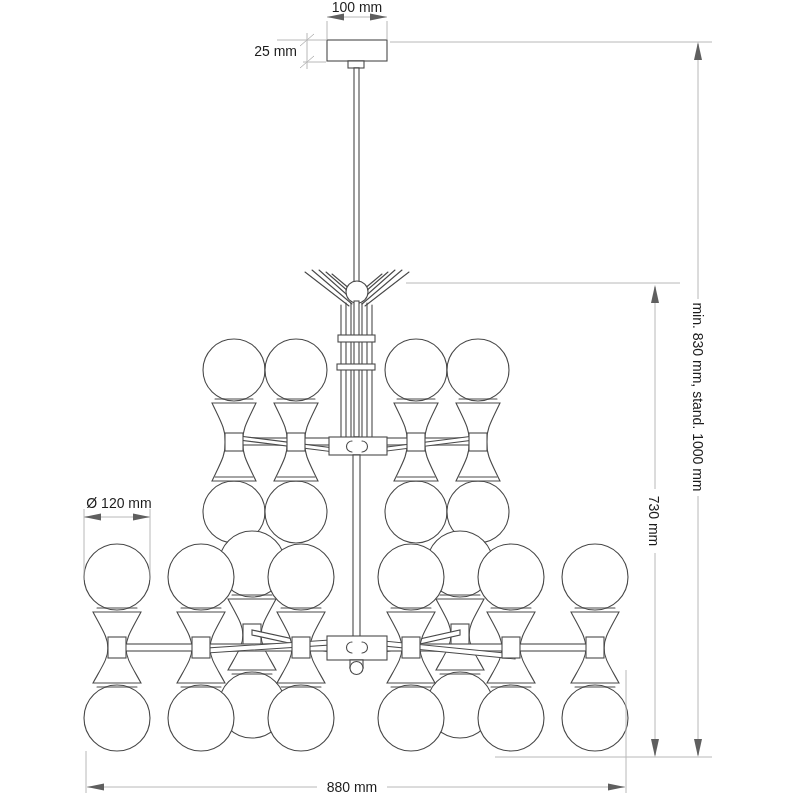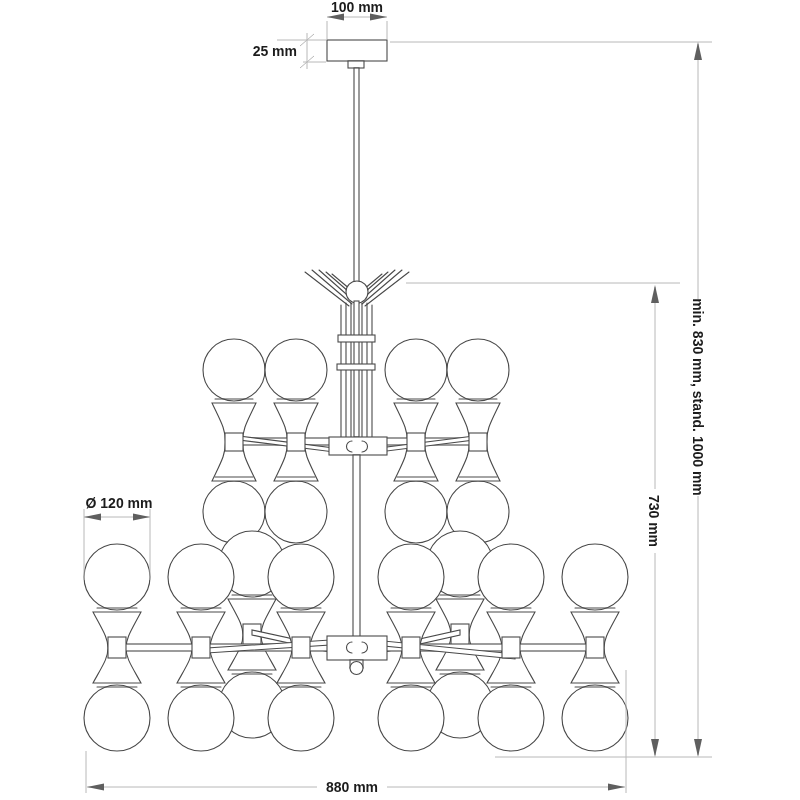--- a/index.html
+++ b/index.html
@@ -1,20 +1,20 @@
 <!DOCTYPE html>
 <html style="--background: #ffffff; --outline: #4a4a4a; --dimension_line: #b8b8b8; --arrow: #5f5f5f; --label_text: #1c1c1c;"><head>
 <meta charset="utf-8">
 <style>
   :root{
     --background:#ffffff; --outline:#4a4a4a; --dimension_line:#b8b8b8;
     --arrow:#5f5f5f; --label_text:#1c1c1c;
   }
   html,body{margin:0;padding:0;background:var(--background);}
-  .stage{width:737px;height:800px;position:relative;background:var(--background);overflow:hidden;font-weight:bold;}
+  .stage{width:737px;height:800px;position:relative;background:var(--background);overflow:hidden;}
   svg{display:block;}
   .ln{stroke:var(--outline);fill:none;stroke-width:1.1;stroke-linecap:round;}
   .fw{fill:var(--background);}
   .thin{stroke-width:1.05;}
   .dim{stroke:var(--dimension_line);fill:none;stroke-width:1;}
   .arr{fill:var(--arrow);stroke:none;}
   .lbl{font-family:"Liberation Sans",sans-serif;font-size:14px;fill:var(--label_text);}
 </style>
 </head>
 <body>

